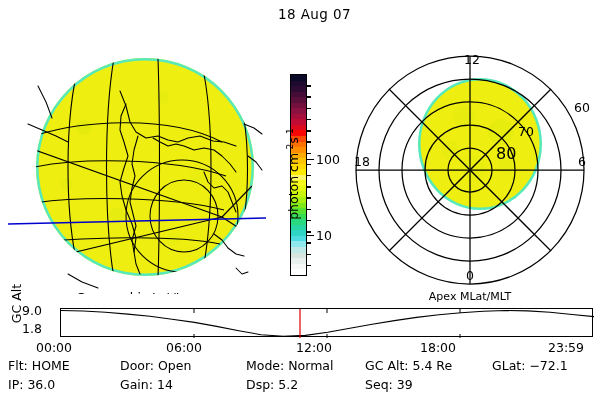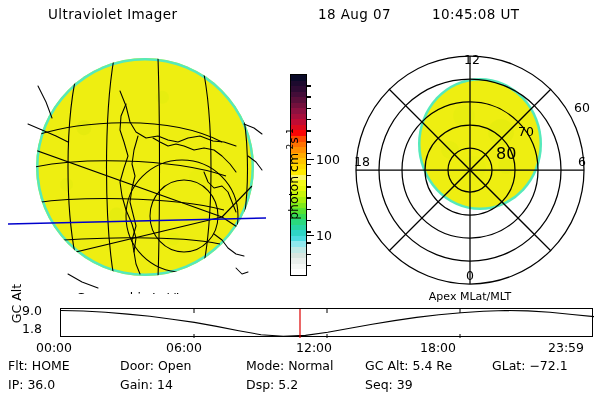--- a/index.html
+++ b/index.html
@@ -24,21 +24,21 @@
   }
   #header .htext {
     position: absolute;
     top: 0;
     font-size: 13.5px;
     letter-spacing: 0.4px;
     white-space: nowrap;
     color: #000;
   }
   #title-text { left: 48px; }
-  #date-text  { left: 278px; margin-left: 40px; }
+  #date-text  { left: 278px; }
   #time-text  { left: 432px; }
 
   
   #globe-panel {
     position: absolute;
     left: 8px; top: 46px;
     width: 258px; height: 248px;
     overflow: hidden;
   }
   #globe-disk {
@@ -209,23 +209,21 @@
   .sc0 { left: 8px; }
   .sc1 { left: 120px; }
   .sc2 { left: 246px; }
   .sc3 { left: 365px; }
   .sc4 { left: 492px; }
 </style>
 </head>
 <body>
 
 <div id="header">
-  <div class="htext" id="title-text">Ultraviolet Imager</div>
   <div class="htext" id="date-text">18 Aug 07</div>
-  <div class="htext" id="time-text">10:45:08 UT</div>
 </div>
 
 <div id="globe-panel">
   <div id="globe-disk"></div>
   <div id="globe-noise"></div>
   <svg id="globe-svg" viewBox="0 0 258 248">
     <defs>
       <clipPath id="diskclip">
         <circle cx="137" cy="121" r="109"></circle>
       </clipPath>

